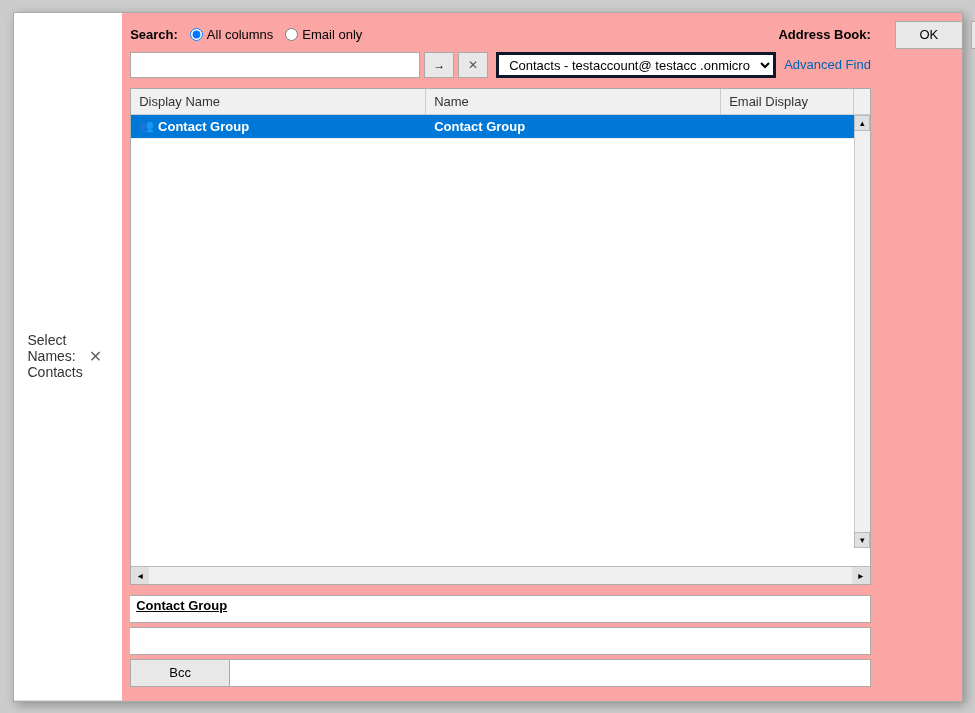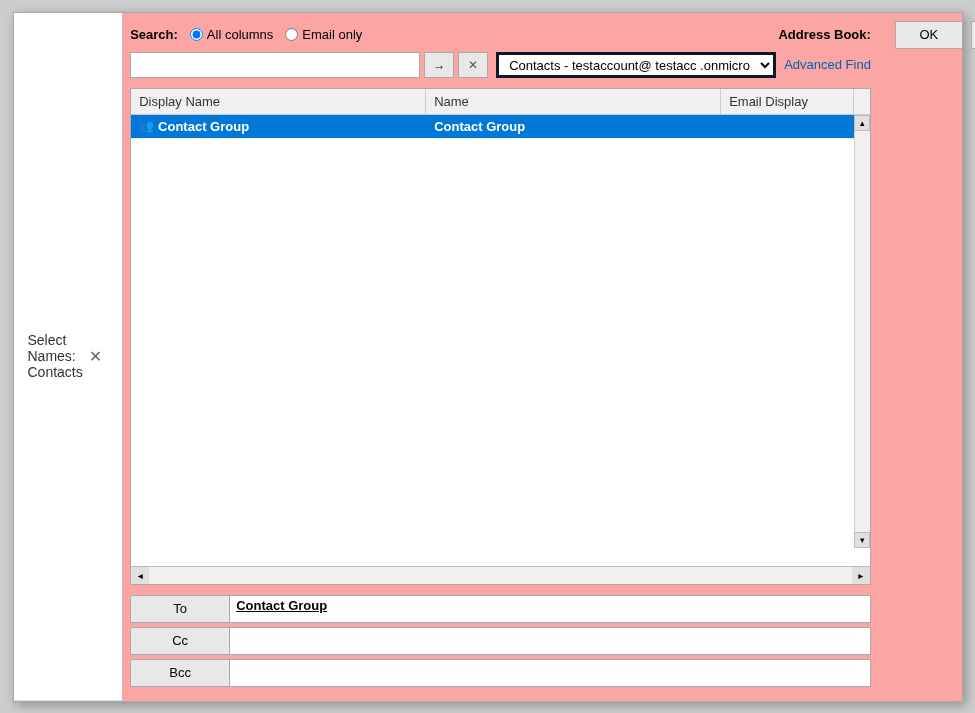--- a/index.html
+++ b/index.html
@@ -393,28 +393,26 @@
       <div class="scrollbar-area">
         <button class="scroll-left-btn">◂</button>
         <div class="scroll-track"></div>
         <button class="scroll-right-btn">▸</button>
       </div>
     </div>
 
     <div class="recipients-section">
 
       <div class="recipient-row">
-        <button class="recipient-btn">To</button>
         <div class="recipient-input">
           <span class="recipient-value">Contact Group</span>
         </div>
       </div>
 
       <div class="recipient-row">
-        <button class="recipient-btn">Cc</button>
         <div class="recipient-input">
           <span class="recipient-value"></span>
         </div>
       </div>
 
       <div class="recipient-row">
         <button class="recipient-btn">Bcc</button>
         <div class="recipient-input">
           <span class="recipient-value"></span>
         </div>

